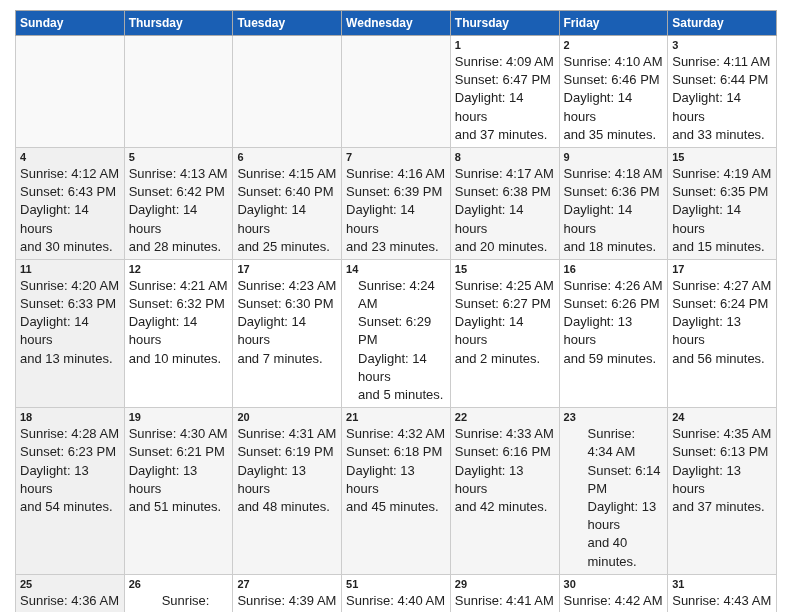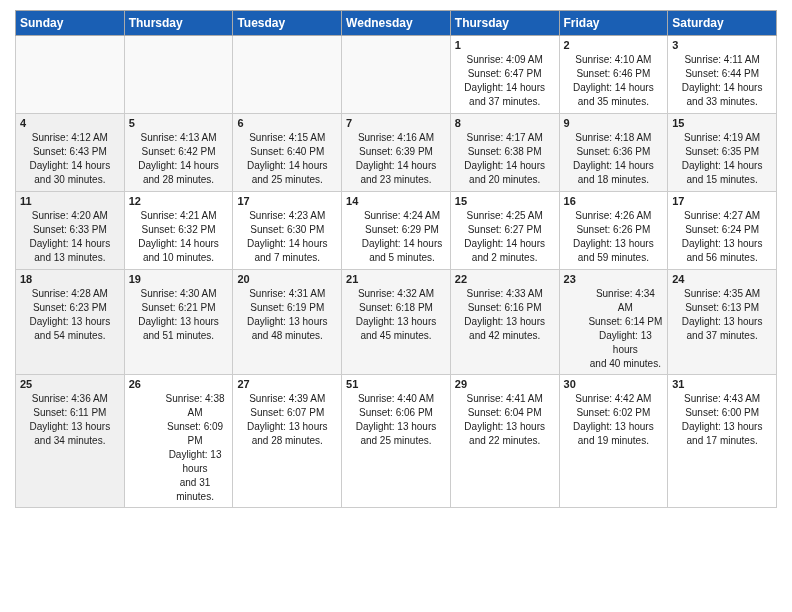--- a/index.html
+++ b/index.html
@@ -80,24 +80,23 @@
     tbody tr td:first-child {
       background: #f0f0f0;
     }
     .day-num {
       font-weight: bold;
       font-size: 11px;
       margin-bottom: 2px;
       display: block;
     }
     .day-info {
-      font-size: 10px;
+      font-size: 13px;
       line-height: 1.4;
       color: #222;
-      text-align: center;
     }
     .empty-cell {
       background: #f9f9f9 !important;
     }
   </style>
 </head>
 <body>
 
 <div class="container">
 

